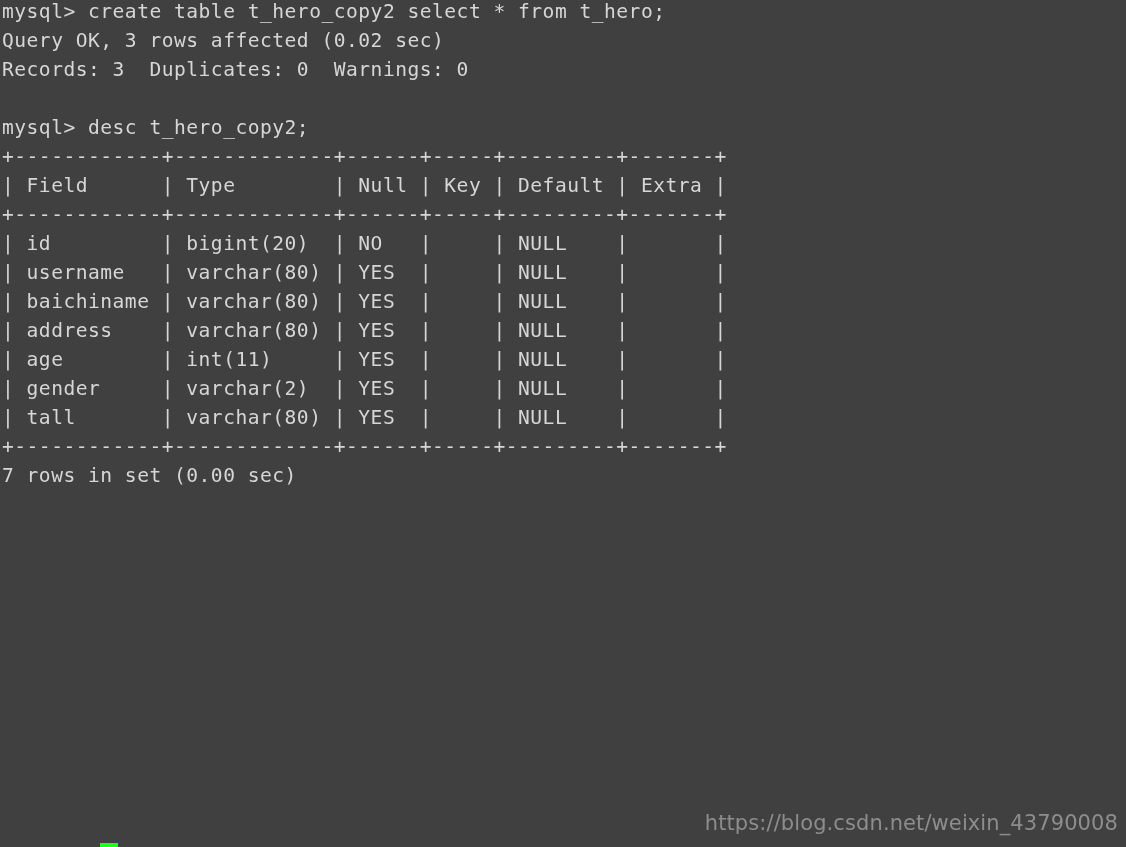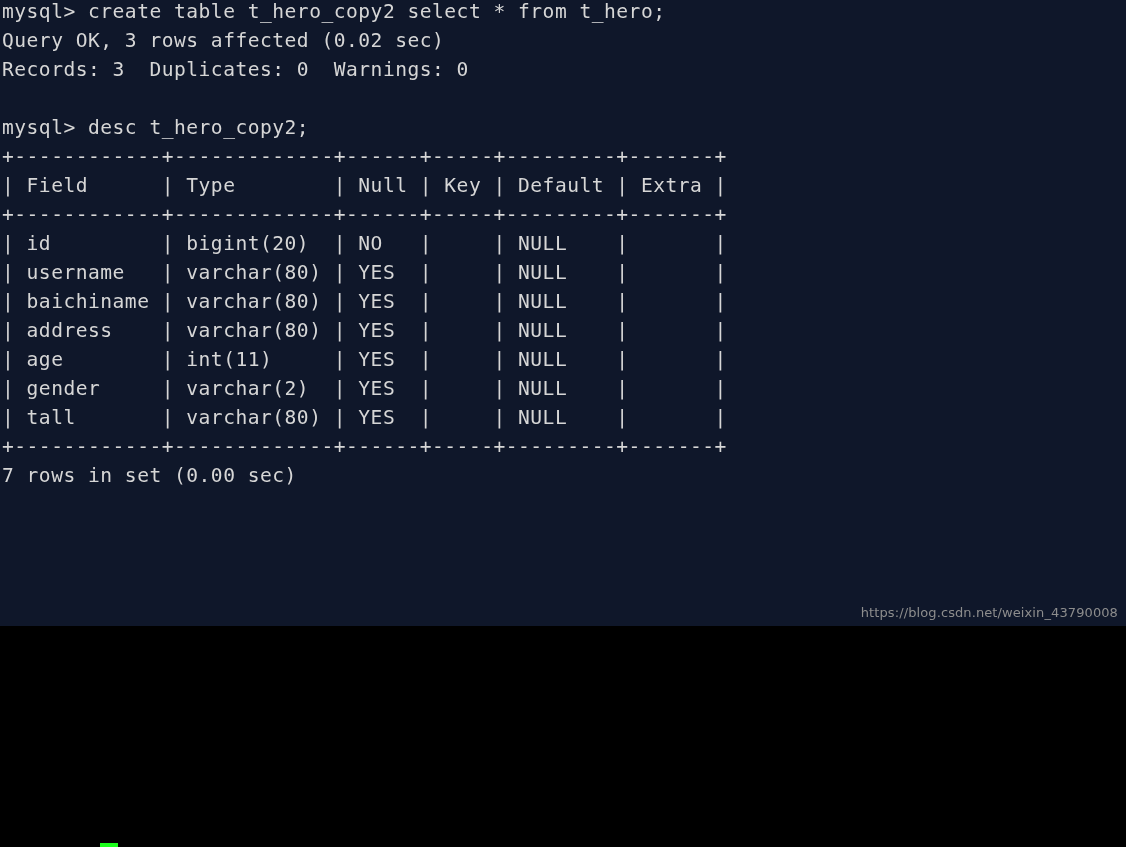--- a/index.html
+++ b/index.html
@@ -13,22 +13,22 @@
     overflow: hidden;
     position: relative;
     font-family: "DejaVu Sans Mono", "Liberation Mono", monospace;
   }
 
   #terminal {
     position: absolute;
     left: 0;
     top: 0;
     width: 1126px;
-    height: 626px;
-    background: #0f172a;
+    height: 847px;
+    background: #404040;
     box-sizing: border-box;
     padding: 0;
   }
 
   
   #screen {
     position: absolute;
     left: 2px;
     top: -3px;
     margin: 0;
@@ -50,23 +50,23 @@
     left: 100px;
     top: 843px;
     width: 18px;
     height: 4px;
     background: #1cff1c;
   }
 
   #watermark {
     position: absolute;
     right: 8px;
-    bottom: 4px;
+    bottom: 15px;
     font-family: "DejaVu Sans", "Liberation Sans", sans-serif;
-    font-size: 13px;
+    font-size: 21px;
     line-height: 18px;
     color: #8d8d8d;
     white-space: pre;
     letter-spacing: 0.1px;
   }
 </style>
 </head>
 <body>
 
 <div id="terminal">

